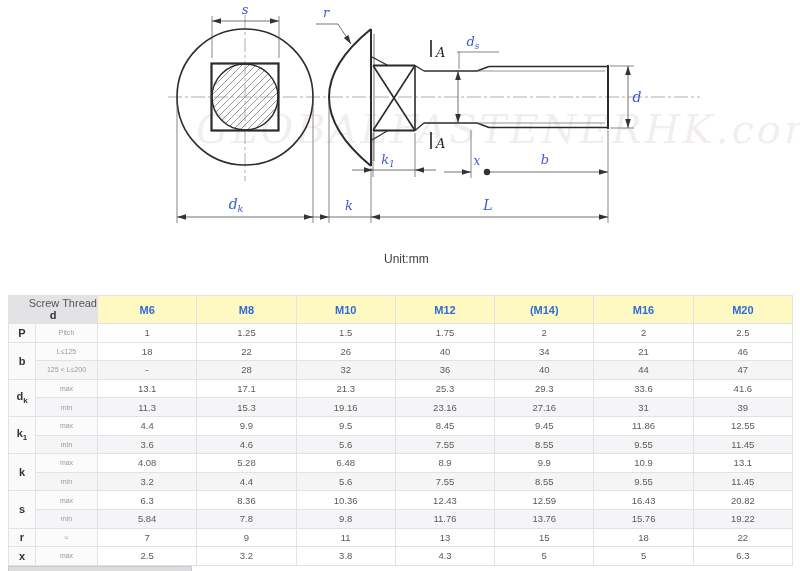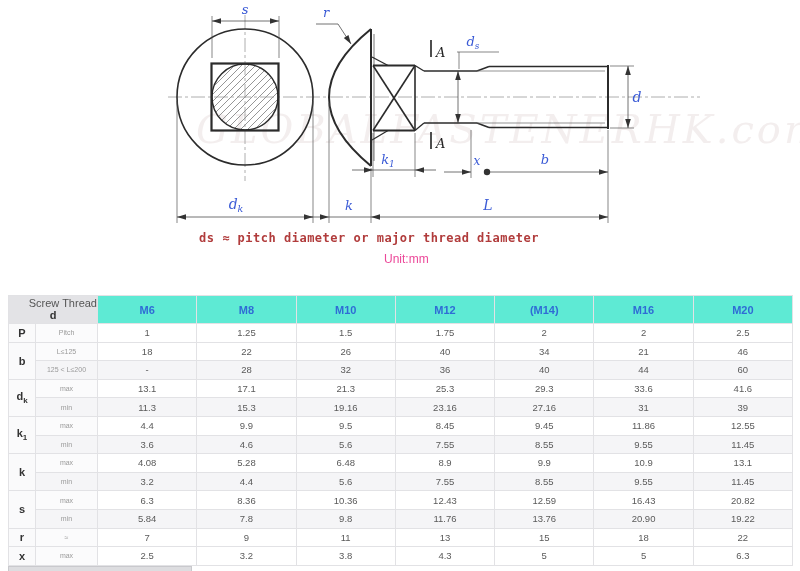--- a/index.html
+++ b/index.html
@@ -7,33 +7,33 @@
          font-family:"Liberation Sans",sans-serif;overflow:hidden;}
 
   
   .drawing-svg{position:absolute;left:0;top:0;}
   .watermark{position:absolute;left:196px;top:106px;
              font-family:"DejaVu Serif",serif;font-style:italic;font-size:40px;
              color:rgba(160,125,125,0.13);letter-spacing:3px;white-space:nowrap;}
   .note{position:absolute;left:199px;top:231px;
         font-family:"DejaVu Sans Mono",monospace;font-weight:bold;
         font-size:12px;color:#b13c3c;letter-spacing:.5px;white-space:nowrap;}
-  .unit{position:absolute;left:384px;top:252px;font-size:12px;color:#ec4899;}
+  .unit{position:absolute;left:384px;top:252px;font-size:12px;color:#404040;}
 
   
   table.spec{position:absolute;left:8px;top:295px;width:785px;
              border-collapse:collapse;table-layout:fixed;}
   .spec th,.spec td{border:1px solid #e2e2e5;text-align:center;vertical-align:middle;
                     padding:0;overflow:hidden;white-space:nowrap;}
   .spec thead tr{height:28px;}
   .spec tbody tr{height:18.6px;}
   th.corner{background:#e3e3e6;font-weight:normal;}
   th.corner .l1{font-size:11px;color:#555;line-height:11px;text-align:right;}
   th.corner .l2{font-size:11px;font-weight:bold;color:#333;line-height:12px;}
-  th.mcol{background:#5eead4;color:#2f6cd5;font-size:11px;font-weight:bold;cursor:pointer;}
+  th.mcol{background:#fef9c3;color:#2f6cd5;font-size:11px;font-weight:bold;cursor:pointer;}
   td.param{background:#fafafb;font-weight:bold;font-size:11px;color:#333;}
   td.param sub{font-size:8px;font-weight:bold;}
   td.sub{font-size:7px;color:#9a9a9a;background:#fbfbfc;}
   td.val{font-size:9.5px;color:#5a5a5a;background:#fff;}
   tr.alt td.val,tr.alt td.sub{background:#f5f5f7;}
   .bottom-strip{position:absolute;left:8px;top:566px;width:182px;height:5px;
                 background:#dddde0;border:1px solid #c9c9cd;border-bottom:none;}
 
   
   .lbl{font-family:"DejaVu Serif",serif;font-style:italic;fill:#3b5bd6;}
@@ -185,21 +185,20 @@
       <text class="lbl" x="473" y="46" font-size="13" text-anchor="middle">
         <tspan>d</tspan><tspan font-size="9" dy="3">s</tspan>
       </text>
       <text class="lbl" x="477" y="165" font-size="12" text-anchor="middle">x</text>
       <text class="lbl" x="545" y="164" font-size="13" text-anchor="middle">b</text>
       <text class="lbl" x="488" y="210" font-size="14" text-anchor="middle">L</text>
       <text class="lbl" x="637" y="102" font-size="14" text-anchor="middle">d</text>
     </g>
   </svg>
 
-  <div class="note">ds ≈ pitch diameter or major thread diameter</div>
   <div class="unit">Unit:mm</div>
 
   <table class="spec">
     <colgroup>
       <col style="width:27px">
         <col style="width:62px">
       <col>
         <col>
         <col>
         <col>
@@ -246,21 +245,21 @@
         <td class="val">46</td>
       </tr>
       <tr class="alt">
         <td class="sub">125 &lt; L≤200</td>
         <td class="val">-</td>
         <td class="val">28</td>
         <td class="val">32</td>
         <td class="val">36</td>
         <td class="val">40</td>
         <td class="val">44</td>
-        <td class="val">60</td>
+        <td class="val">47</td>
       </tr>
       <tr>
         <td class="param" rowspan="2"><span>d</span><sub>k</sub></td>
         <td class="sub">max</td>
         <td class="val">13.1</td>
         <td class="val">17.1</td>
         <td class="val">21.3</td>
         <td class="val">25.3</td>
         <td class="val">29.3</td>
         <td class="val">33.6</td>
@@ -329,21 +328,21 @@
         <td class="val">16.43</td>
         <td class="val">20.82</td>
       </tr>
       <tr class="alt">
         <td class="sub">min</td>
         <td class="val">5.84</td>
         <td class="val">7.8</td>
         <td class="val">9.8</td>
         <td class="val">11.76</td>
         <td class="val">13.76</td>
-        <td class="val">20.90</td>
+        <td class="val">15.76</td>
         <td class="val">19.22</td>
       </tr>
       <tr>
         <td class="param">r</td>
         <td class="sub">≈</td>
         <td class="val">7</td>
         <td class="val">9</td>
         <td class="val">11</td>
         <td class="val">13</td>
         <td class="val">15</td>

